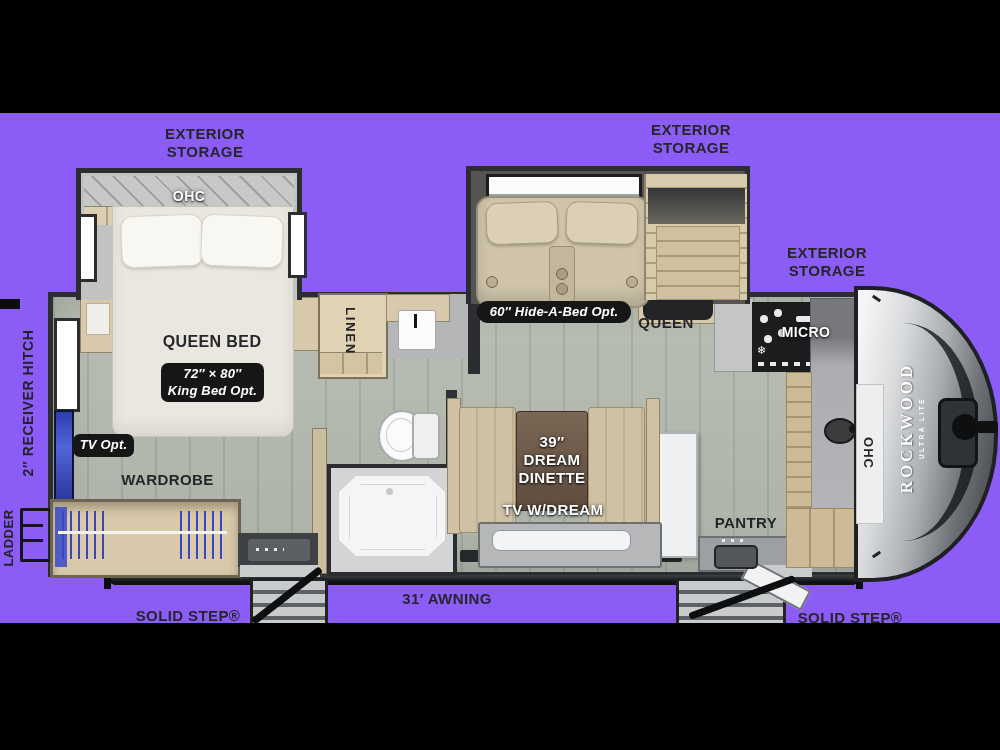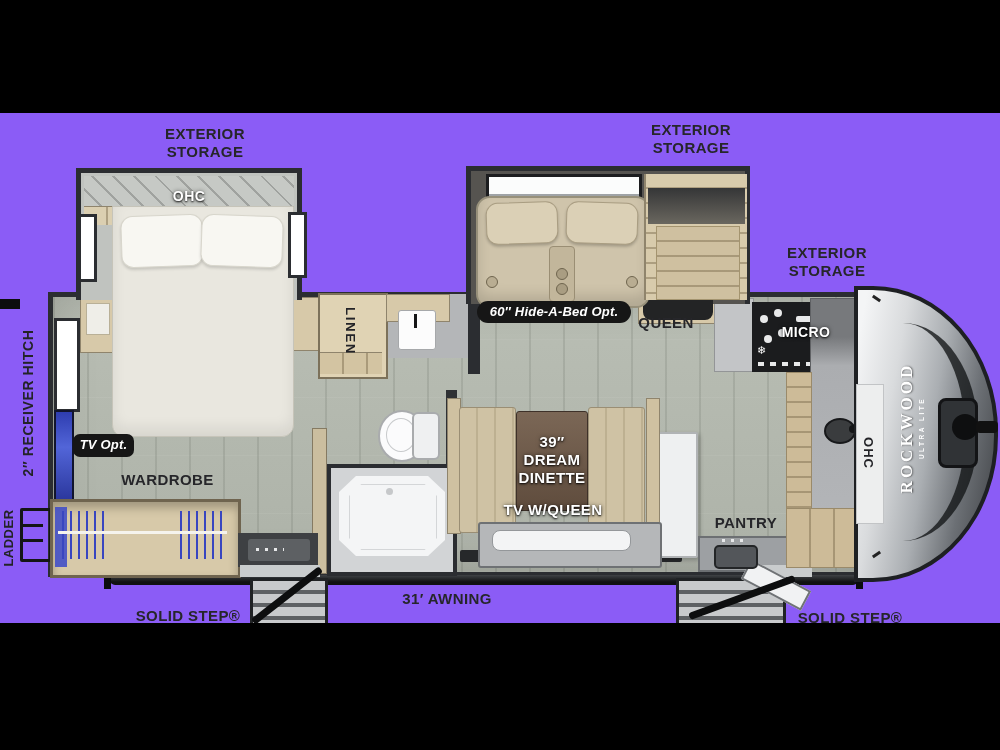--- a/index.html
+++ b/index.html
@@ -71,20 +71,28 @@
   <div class="wallbox" style="left:76px;top:168px;width:216px;height:127px;border-bottom:none;background:#c0c3bf;z-index:5;"></div>
   <div class="abs" style="left:84px;top:176px;width:210px;height:36px;z-index:5;background:repeating-linear-gradient(45deg,rgba(88,90,88,.35) 0 2px,transparent 2px 15px),#c6c9c5;"></div>
   <div class="abs seamsV" style="left:84px;top:206px;width:210px;height:18px;background-color:#dbcfb1;border-top:1px solid #8f846c;z-index:5;"></div>
   <div class="lblw" style="left:149px;top:188px;width:80px;font-size:14px;">OHC</div>
   <div class="abs" style="left:78px;top:214px;width:13px;height:62px;background:#fff;border:3px solid #2b2d31;z-index:6;"></div>
   <div class="abs" style="left:288px;top:212px;width:13px;height:60px;background:#fff;border:3px solid #2b2d31;z-index:6;"></div>
 
   <div class="abs" style="left:112px;top:206px;width:180px;height:229px;background:#e9e7df;border:1px solid #c6c4b9;border-radius:0 0 12px 12px;box-shadow:inset 0 -8px 14px rgba(0,0,0,.08);z-index:5;"></div>
   <div class="abs" style="left:121px;top:215px;width:80px;height:50px;background:#f8f7f2;border:1px solid #d8d6cc;border-radius:12px;transform:rotate(-2deg);box-shadow:0 2px 3px rgba(0,0,0,.15);z-index:6;"></div>
   <div class="abs" style="left:201px;top:215px;width:80px;height:50px;background:#f8f7f2;border:1px solid #d8d6cc;border-radius:12px;transform:rotate(2deg);box-shadow:0 2px 3px rgba(0,0,0,.15);z-index:6;"></div>
+  <div class="lbl" style="left:137px;top:314px;width:150px;font-size:16px;">
+    <span>QUEEN BED</span><br>
+    <span>60″ × 80″</span>
+  </div>
+  <div class="pill" style="left:161px;top:363px;width:103px;height:39px;">
+    <span>72″ × 80″</span>
+    <span>King Bed Opt.</span>
+  </div>
 
   <div class="abs tan" style="left:80px;top:297px;width:32px;height:54px;z-index:4;"></div>
   <div class="abs" style="left:86px;top:303px;width:22px;height:30px;background:#efeee8;border:1px solid #b9b097;z-index:4;"></div>
   <div class="abs tan" style="left:292px;top:297px;width:26px;height:52px;z-index:4;"></div>
   <div class="abs" style="left:54px;top:318px;width:20px;height:88px;background:#fff;border:3px solid #2b2d31;z-index:4;"></div>
   <div class="abs" style="left:54px;top:410px;width:16px;height:88px;background:linear-gradient(180deg,#2e3db0,#5265d8 40%,#2b379d);border:2px solid #11142c;z-index:4;"></div>
   <div class="pill" style="left:73px;top:434px;width:61px;height:23px;">
     <span>TV Opt.</span>
   </div>
   <div class="lbl" style="left:100px;top:471px;width:135px;">WARDROBE</div>
@@ -166,21 +174,21 @@
   <div class="abs" style="left:447px;top:398px;width:12px;height:134px;background:#cfc1a1;border:1px solid #8f846c;z-index:4;"></div>
   <div class="abs" style="left:646px;top:398px;width:12px;height:134px;background:#cfc1a1;border:1px solid #8f846c;z-index:4;"></div>
   <div class="abs" style="left:459px;top:407px;width:55px;height:124px;background:repeating-linear-gradient(90deg,#cfc2a4 0 16px,#bdb091 16px 18px);border:1px solid #9a8e74;border-radius:3px;z-index:4;"></div>
   <div class="abs" style="left:588px;top:407px;width:55px;height:124px;background:repeating-linear-gradient(90deg,#cfc2a4 0 16px,#bdb091 16px 18px);border:1px solid #9a8e74;border-radius:3px;z-index:4;"></div>
   <div class="abs" style="left:516px;top:411px;width:70px;height:98px;background:linear-gradient(180deg,#7b6756,#5f4c3d);border:1px solid #3e3129;border-radius:3px;z-index:4;"></div>
   <div class="lblw" style="left:502px;top:433px;width:100px;">
     <span>39″</span><br>
     <span>DREAM</span><br>
     <span>DINETTE</span>
   </div>
-  <div class="lblw" style="left:493px;top:501px;width:120px;">TV W/QUEEN</div>
+  <div class="lblw" style="left:493px;top:501px;width:120px;">TV W/DREAM</div>
   <div class="abs" style="left:460px;top:550px;width:222px;height:12px;background:#26282a;border-radius:2px;z-index:3;"></div>
   <div class="abs" style="left:478px;top:522px;width:180px;height:42px;background:#b5b7b9;border:2px solid #6e7174;border-radius:3px;z-index:4;"></div>
   <div class="abs" style="left:492px;top:530px;width:137px;height:19px;background:#f3f4f5;border:1px solid #94979a;border-radius:8px;z-index:5;"></div>
 
   <div class="abs" style="left:238px;top:533px;width:80px;height:34px;background:#3e4043;z-index:4;"></div>
   <div class="abs" style="left:248px;top:539px;width:62px;height:22px;background:#5d6063;border-radius:3px;z-index:5;"></div>
   <div class="abs" style="left:256px;top:548px;width:28px;height:3px;background:repeating-linear-gradient(90deg,#e8e9ea 0 3px,transparent 3px 9px);z-index:6;"></div>
   <div class="abs" style="left:240px;top:565px;width:80px;height:12px;background:#c9cccd;z-index:4;"></div>
   <div class="abs" style="left:758px;top:565px;width:54px;height:12px;background:#c9cccd;z-index:4;"></div>
 

